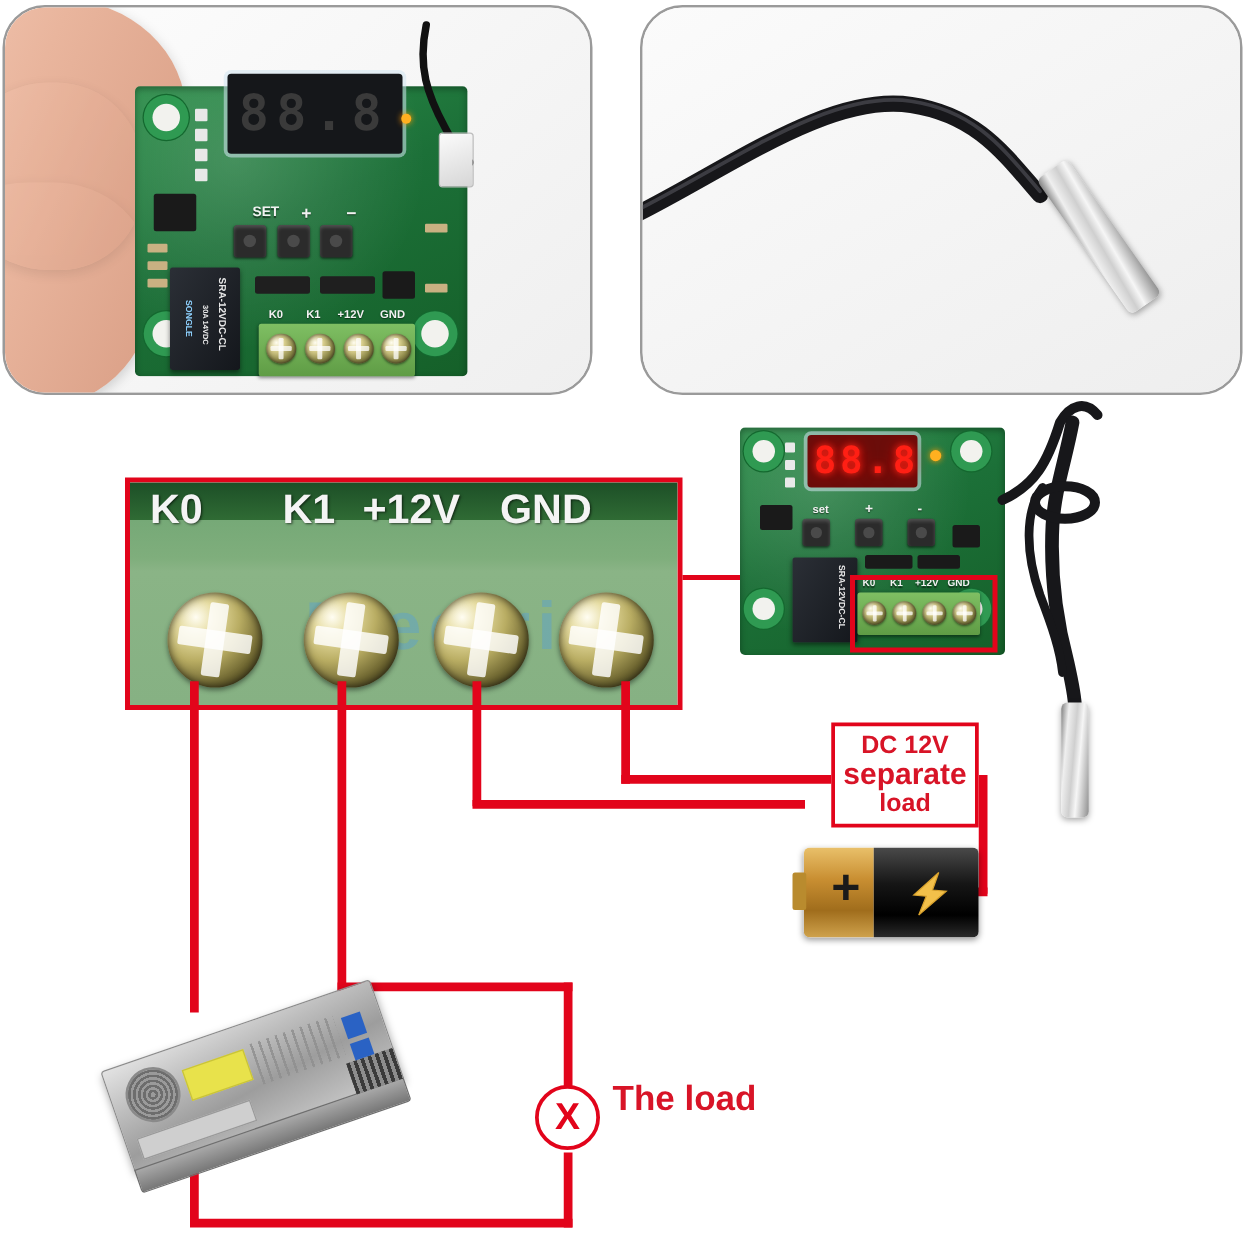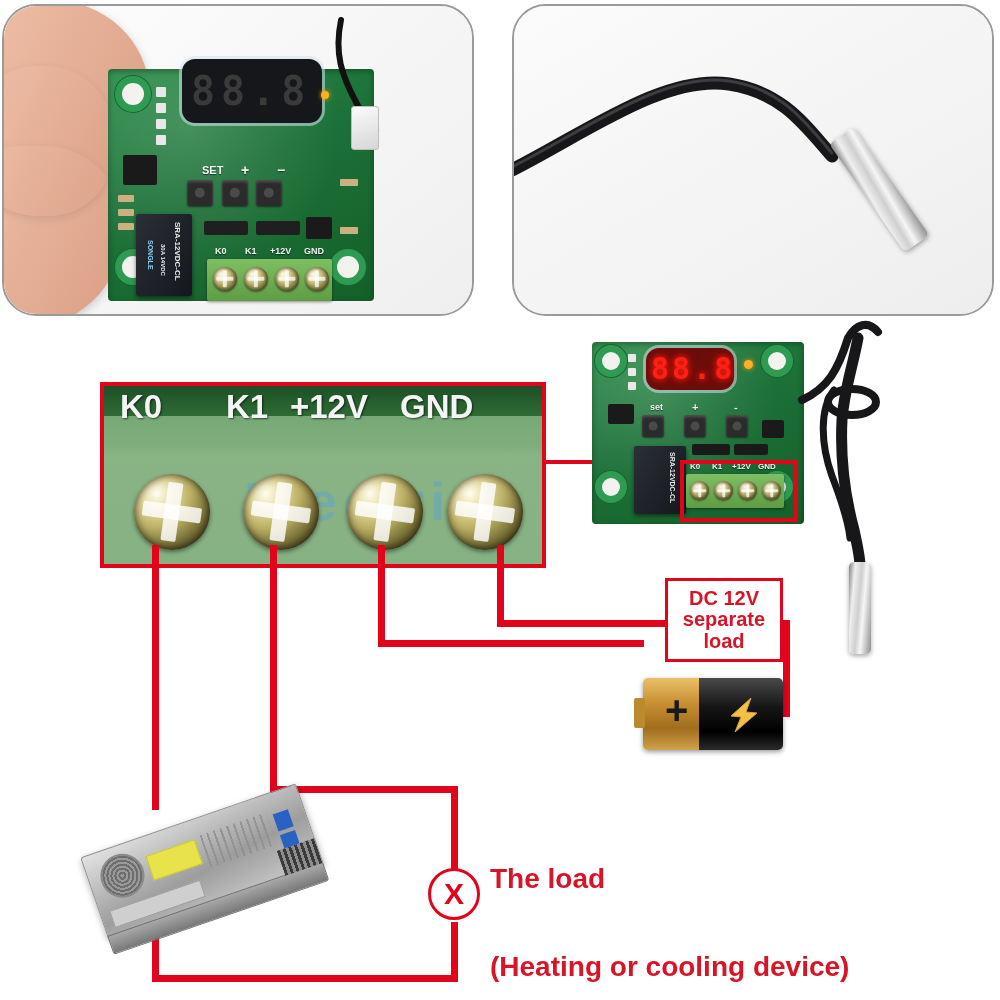--- a/index.html
+++ b/index.html
@@ -18,21 +18,21 @@
   #frame-probe { left:512px; top:4px; width:482px; height:312px; }
 
   
   .pcb{ position:absolute; background:#1e7a3c;
         background-image:
           radial-gradient(circle at 30% 25%, rgba(255,255,255,.16), transparent 60%),
           linear-gradient(155deg,#2a8c48 0%,#1c7038 45%,#156029 100%);
         border-radius:4px; box-shadow:0 2px 6px rgba(0,0,0,.35) inset;}
   .pad-hole{ position:absolute; border-radius:50%; background:#f2f2ee;
         box-shadow:0 0 0 7px #2f9a52, 0 0 0 8px #14682f;}
-  .lcd{ position:absolute; background:#15171a; border-radius:13px;
+  .lcd{ position:absolute; background:#15171a; border-radius:3px;
         box-shadow:0 0 0 3px rgba(210,230,240,.55);}
   .seg-digit{ position:absolute; color:#ff1f14; font-family:"DejaVu Sans Mono", monospace;
         font-weight:bold; text-shadow:0 0 6px #ff2a1a,0 0 12px #c00; }
   .btn-tact{ position:absolute; background:#2b2b2b; border-radius:3px;
         box-shadow:inset 0 2px 3px rgba(255,255,255,.18), 0 1px 2px rgba(0,0,0,.5);}
   .btn-tact::after{ content:""; position:absolute; left:50%; top:50%;
         width:40%; height:40%; transform:translate(-50%,-50%);
         border-radius:50%; background:#4a4a4a; }
   .relay{ position:absolute; background:linear-gradient(120deg,#2b2f36,#14171c);
         border-radius:2px; box-shadow:0 2px 4px rgba(0,0,0,.5); }
@@ -311,21 +311,21 @@
 
   <div class="wire" style="left:497px; top:545px; width:7px; height:82px;"></div>
   <div class="wire" style="left:497px; top:620px; width:172px; height:7px;"></div>
 
   <div class="wire" style="left:783px; top:620px; width:7px; height:95px;"></div>
   <div class="wire" style="left:770px; top:710px; width:20px; height:7px;"></div>
 
   <div class="callout-box" style="left:665px; top:578px; width:118px; height:84px;
               display:flex; flex-direction:column; align-items:center; justify-content:center;">
     <div class="red-text" style="position:relative; font-size:20px;">DC 12V</div>
-    <div class="red-text" style="position:relative; font-size:20px;">separate</div>
+    <div class="red-text" style="position:relative; font-size:24px;">separate</div>
     <div class="red-text" style="position:relative; font-size:20px;">load</div>
   </div>
 
   <div class="battery" style="left:643px; top:678px; width:140px; height:72px;">
     <div class="bat-gold"></div>
     <div class="bat-black"></div>
     <div class="bat-plus" style="left:22px; top:12px; font-size:40px; line-height:1;">+</div>
     <svg class="bolt" style="left:78px; top:18px; width:46px; height:38px" viewBox="0 0 46 38">
       <polygon points="30,2 10,20 20,21 14,36 36,17 25,16" fill="#f3c04a" stroke="#d8a12c" stroke-width="1"></polygon>
     </svg>
@@ -343,15 +343,14 @@
                 border:1px solid #9a9a9a;"></div>
     <div class="psu-blue" style="left:196px; top:22px; width:16px; height:18px;"></div>
     <div class="psu-blue" style="left:196px; top:44px; width:16px; height:14px;"></div>
   </div>
 
   <div class="lamp-x" style="left:428px; top:868px; width:52px; height:52px; line-height:46px; font-size:30px;">
     <span>X</span>
   </div>
 
   <div class="red-text" style="left:490px; top:864px; font-size:28px;">The load</div>
-  <div class="red-text" style="left:490px; top:952px; font-size:28px;">(Heating or cooling device)</div>
 
 </div>
 
 </body></html>

